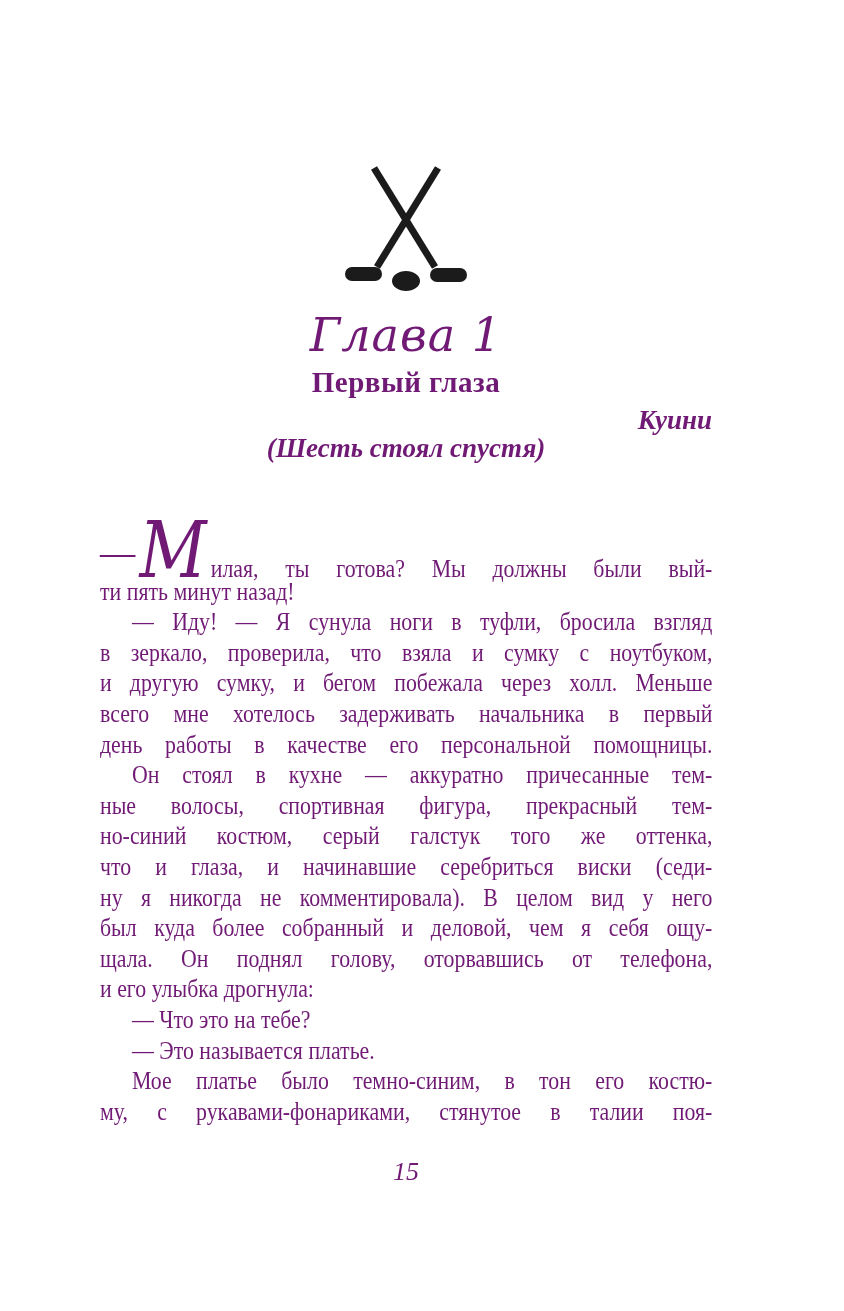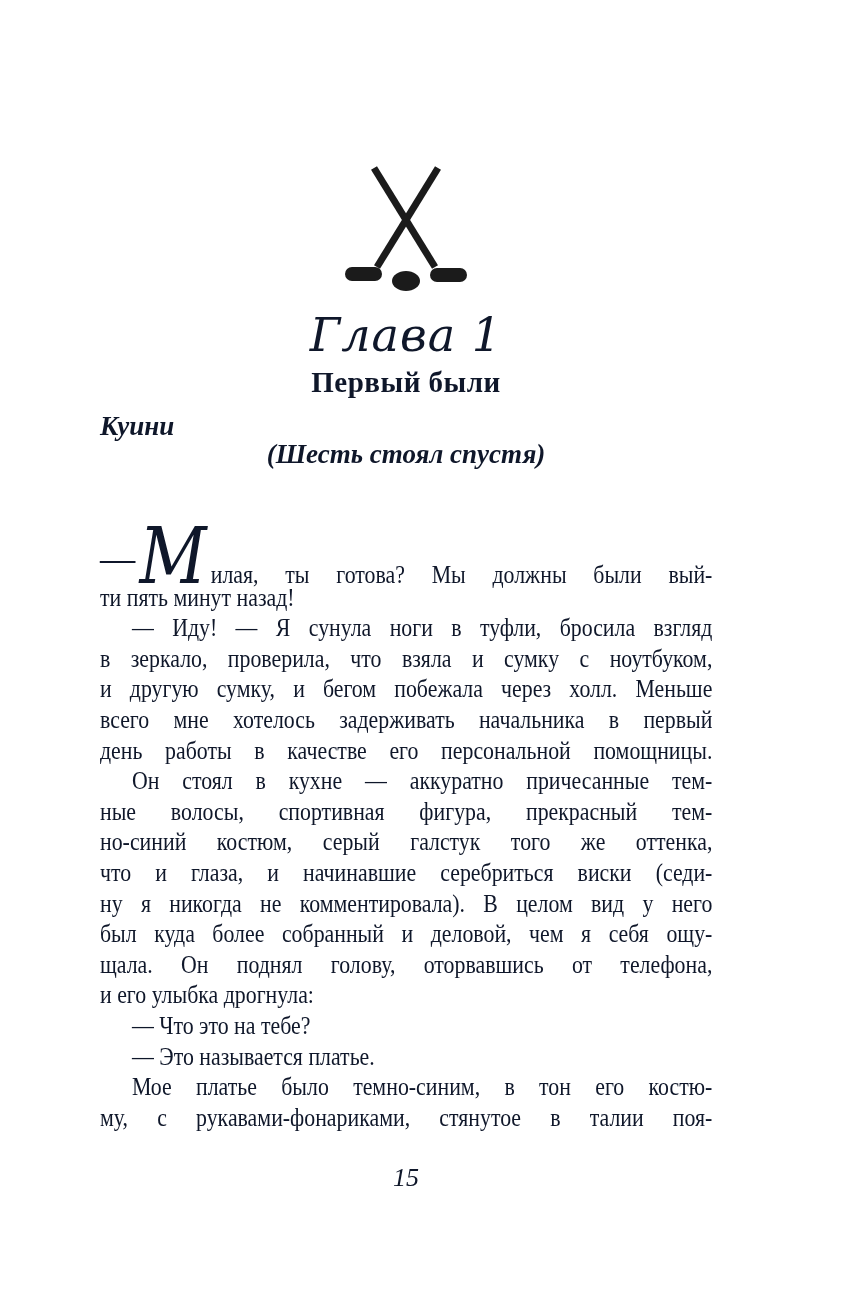--- a/index.html
+++ b/index.html
@@ -3,21 +3,21 @@
 <meta charset="utf-8">
 <style>
   html, body { margin: 0; padding: 0; background: #e8e8e8; }
   .page {
     position: relative;
     width: 844px;
     height: 1311px;
     margin: 0 auto;
     background: #ffffff;
     font-family: "Liberation Serif", serif;
-    color: #0f172a;
+    color: #701a75;
     overflow: hidden;
   }
   .column {
     position: absolute;
     left: 100px;
     top: 0;
     width: 612px;
   }
   .icon-wrap {
     margin: 166px auto 0 auto;
@@ -35,22 +35,22 @@
   }
   .chapter-title {
     margin-top: 4px;
     text-align: center;
     font-weight: bold;
     font-size: 29px;
     line-height: 32px;
     letter-spacing: 0.5px;
   }
   .pov-name {
-    margin-top: 14px;
-    text-align: left;
+    margin-top: 8px;
+    text-align: right;
     font-weight: bold;
     font-style: italic;
     font-size: 27px;
     line-height: 28px;
   }
   .pov-subtitle {
     text-align: center;
     font-weight: bold;
     font-style: italic;
     font-size: 27px;
@@ -111,21 +111,21 @@
         <g fill="#1b1b1b">
           <rect x="1" y="101" width="37" height="14" rx="7"></rect>
           <rect x="86" y="102" width="37" height="14" rx="7"></rect>
           <ellipse cx="62" cy="115" rx="14" ry="10"></ellipse>
         </g>
       </svg>
     </div>
 
     <div class="chapter-script">Глава 1</div>
 
-    <div class="chapter-title">Первый были</div>
+    <div class="chapter-title">Первый глаза</div>
 
     <div class="pov-name">Куини</div>
 
     <div class="pov-subtitle">(Шесть стоял спустя)</div>
 
     <div class="body-text">
         <div class="line just"><span class="dc-dash">—</span><span class="dc-letter">М</span><span>илая, ты готова? Мы должны были вый-</span></div>
         <div class="line">ти пять минут назад!</div>
         <div class="line just indent">— Иду! — Я сунула ноги в туфли, бросила взгляд</div>
         <div class="line just">в зеркало, проверила, что взяла и сумку с ноутбуком,</div>

